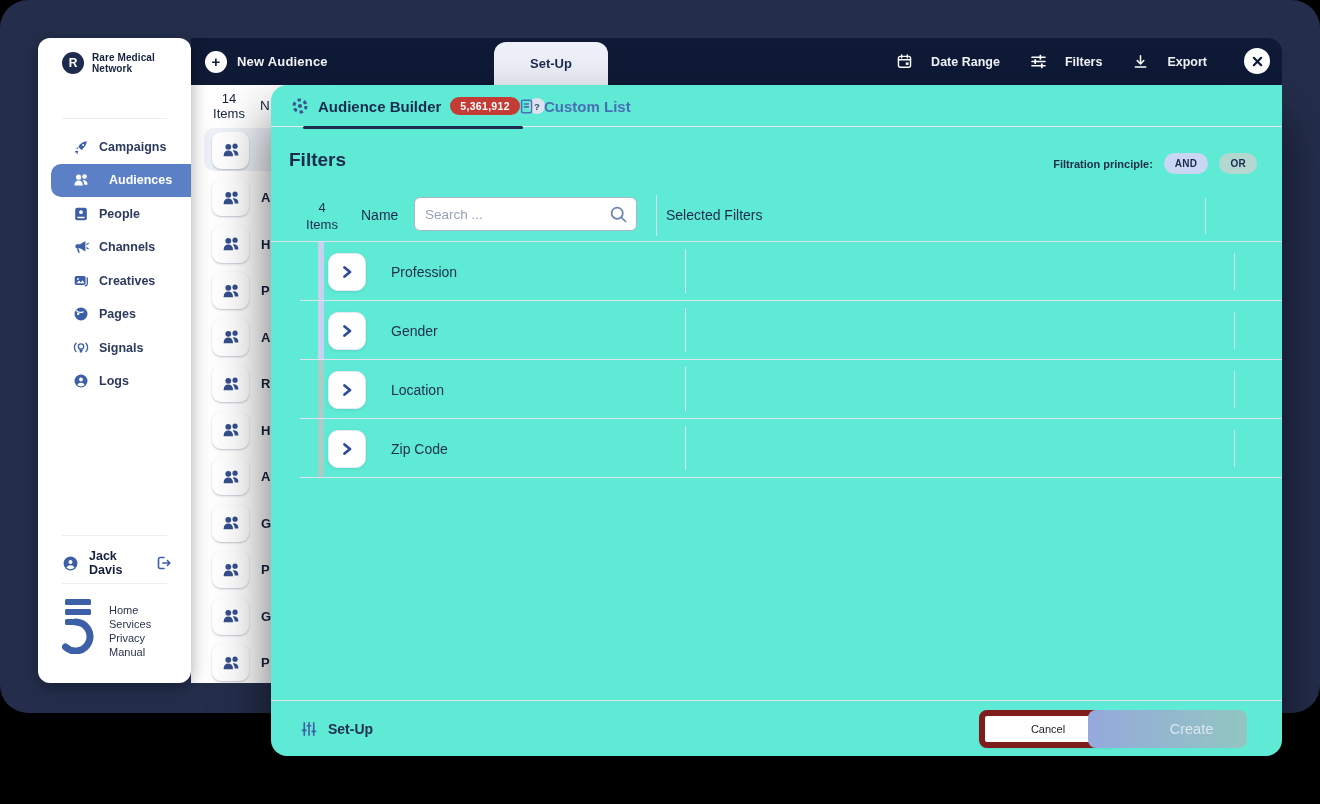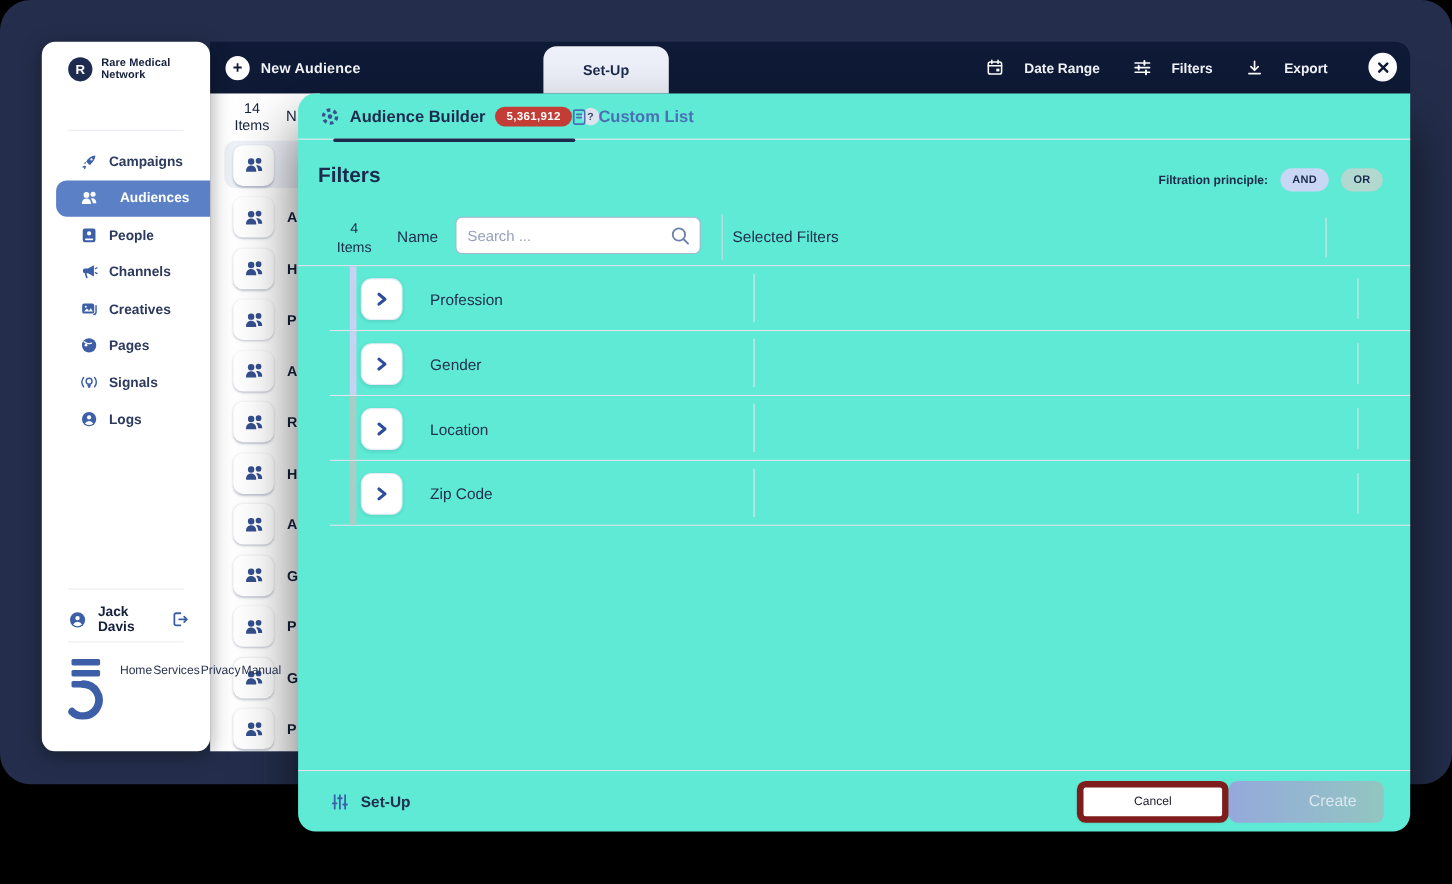--- a/index.html
+++ b/index.html
@@ -53,21 +53,21 @@
   .menu { position:absolute; top:92px; left:0; right:0; }
   .menu-item { height:33px; margin-bottom:0.5px; display:flex; align-items:center; gap:10px; padding-left:35px;
                color:#2c3a5e; font-size:12.5px; font-weight:700; cursor:pointer; }
   .menu-item svg { color:#3d5fa8; flex:0 0 16px; }
   .menu-item.active { margin-left:13px; padding-left:22px; background:#5c80c6; border-radius:10px 0 0 10px; color:#fff;gap:20px; }
   .menu-item.active svg { color:#fff; }
   .user-row { position:absolute; top:511px; left:24px; right:18px; height:28px; display:flex; align-items:center; gap:10px; }
   .user-name { flex:1; font-size:12.5px; font-weight:700; color:#14203c; }
   .logout-btn { background:none; border:none; cursor:pointer; color:#3d5fa8; display:flex; }
   .sb-footer { position:absolute; top:560px; left:24px; display:flex; gap:13px; }
-  .footer-links { display:flex; flex-direction:row; gap:1px; padding-top:6px; }
+  .footer-links { display:flex; flex-direction:column; gap:1px; padding-top:6px; }
   .footer-links a { font-size:11px; color:#2a3350; text-decoration:none; line-height:13px; cursor:pointer; }
 
   
   .modal { position:absolute; left:271px; top:85px; width:1011px; height:671px; background:#5eead4;
            border-radius:16px 0 16px 16px; z-index:5; box-shadow:0 30px 55px rgba(0,0,0,.6); }
   .m-head { position:absolute; top:0; left:0; right:0; height:42px; border-bottom:1px solid #e6e9f3; }
   .m-tab1 { position:absolute; left:20px; top:0; height:42px; display:flex; align-items:center; gap:9px; cursor:pointer; }
   .m-tab1-label { font-size:15px; font-weight:800; color:#1c2a4e; }
   .badge { background:#c33c35; color:#fff; font-size:10.5px; font-weight:700; letter-spacing:.3px;
            padding:3px 10px; border-radius:10px; }
@@ -110,21 +110,21 @@
              font-size:14px; font-weight:500; color:#23304f; }
   .f-vdiv { position:absolute; left:385px; top:7px; bottom:7px; width:1px; background:#e2e6f1; }
   .f-tick { position:absolute; left:934px; top:11px; height:37px; width:1px; background:#dce1ee; }
 
   .m-foot { position:absolute; left:0; right:0; bottom:0; height:56px; border-top:1px solid #dfe3ee; }
   .foot-setup { position:absolute; left:29px; top:0; height:56px; display:flex; align-items:center; gap:10px;
                 font-size:14px; font-weight:600; color:#23304f; }
   .btn-cancel { position:absolute; left:708px; top:9px; width:138px; height:38px; background:#fff;
                 border:6px solid #7f1d1d; border-radius:8px; font-size:11px; color:#20202c; cursor:pointer;
                 font-family:"Liberation Sans",sans-serif; box-shadow:0 1px 2px rgba(0,0,0,.05); }
-  .btn-create { position:absolute; left:846px; top:9px; width:141px; height:38px; border:none; border-radius:8px;
+  .btn-create { position:absolute; left:817px; top:9px; width:159px; height:38px; border:none; border-radius:8px;
                 background:linear-gradient(90deg,#95a9dc,#92c6c1); color:#dde7f2; font-size:14.5px; cursor:default;
                 font-family:"Liberation Sans",sans-serif;padding-left:48px; }
   svg { display:block; }
 </style>
 </head>
 <body>
 
 <div class="frame"></div>
 
 <div class="navbar">

